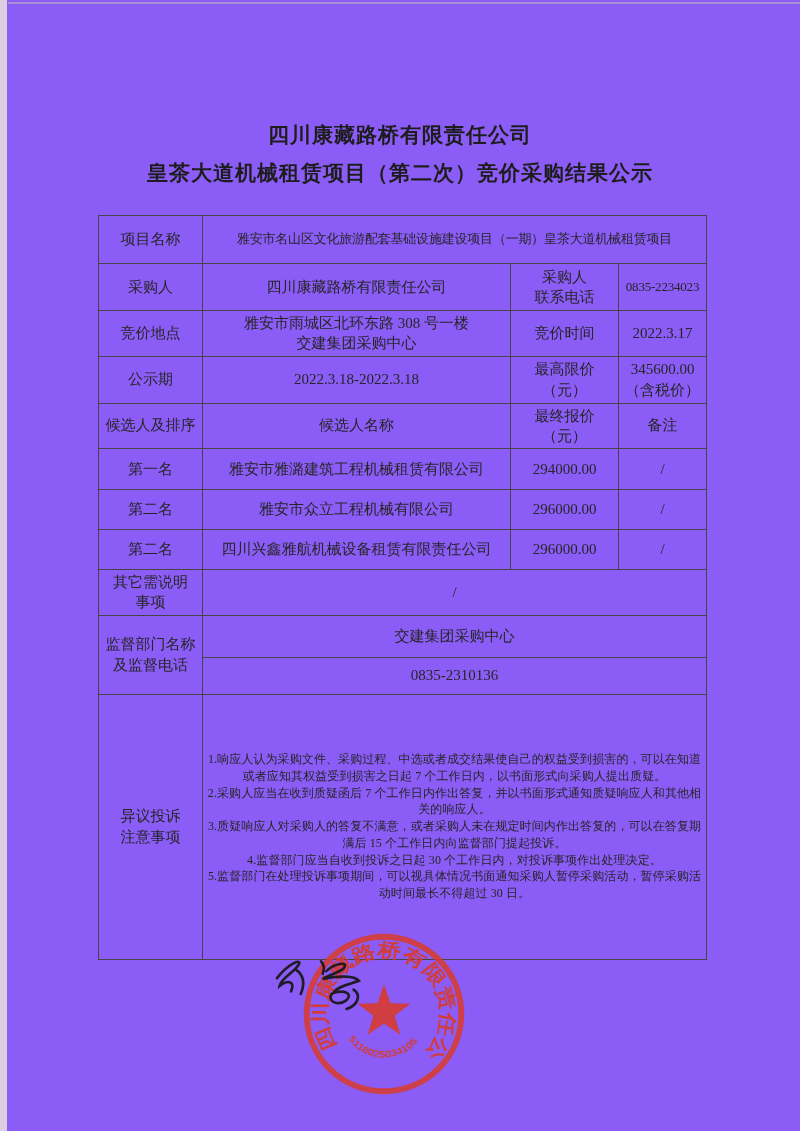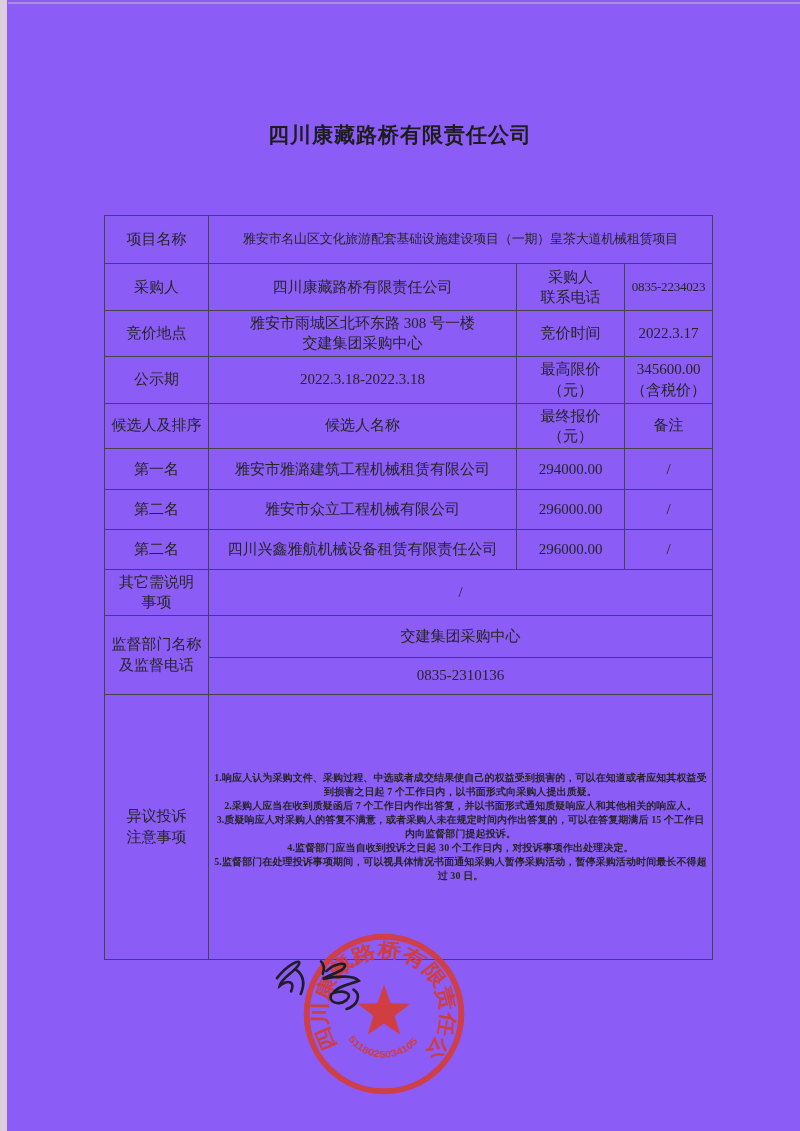--- a/index.html
+++ b/index.html
@@ -19,37 +19,37 @@
   .titles{
     position:absolute;top:116px;left:0;width:100%;
     text-align:center;
     font-family:"Liberation Sans", sans-serif;
     font-weight:bold;color:#1d1d1d;
     font-size:21px;line-height:38px;
     letter-spacing:1px;
   }
 
   table.results{
-    position:absolute;left:104px;top:215px;width:608px;
+    position:absolute;left:98px;top:215px;width:608px;
     border-collapse:collapse;table-layout:fixed;
     font-size:15px;color:#262626;
   }
   table.results td{
     border:1.5px solid #454545;
     text-align:center;vertical-align:middle;
     padding:2px 4px;line-height:1.4;
     overflow:hidden;
   }
   td.small-fit{font-size:13px;letter-spacing:-0.2px;}
   td.left{text-align:left;padding-left:12px;}
   .two-line span{display:block;line-height:1.35;}
   td.objection{
     text-align:left;vertical-align:middle;
     padding:18px 8px 16px 12px;
-    font-size:10px;line-height:27px;letter-spacing:0.1px;font-weight:bold;
+    font-size:12px;line-height:27px;letter-spacing:0.1px;
   }
   td.objection p{margin:0;}
 
   .sign-label{
     position:absolute;left:99px;top:972px;
     font-size:19px;letter-spacing:1.5px;color:#222;
   }
 
   .stamp{
     position:absolute;left:300px;top:930px;
@@ -62,20 +62,21 @@
 </style>
 </head>
 <body>
 
 <div class="page">
   <div class="edge-top"></div>
   <div class="edge-left"></div>
 
   <div class="titles">
     <div>四川康藏路桥有限责任公司</div>
+    <div>皇茶大道机械租赁项目（第二次）竞价采购结果公示</div>
   </div>
 
   <table class="results">
     <colgroup>
       <col style="width:104px">
         <col style="width:308px">
         <col style="width:108px">
         <col style="width:88px">
     </colgroup>
     <tbody>

